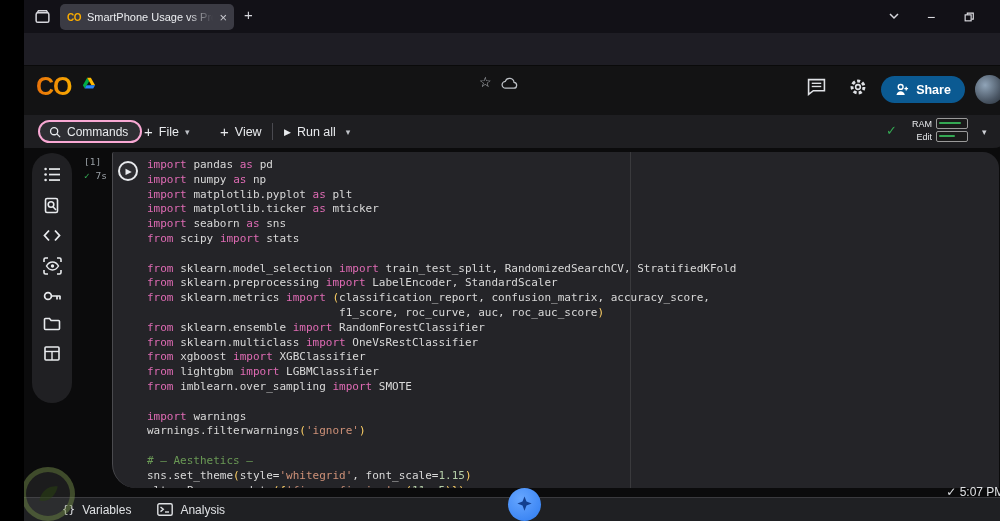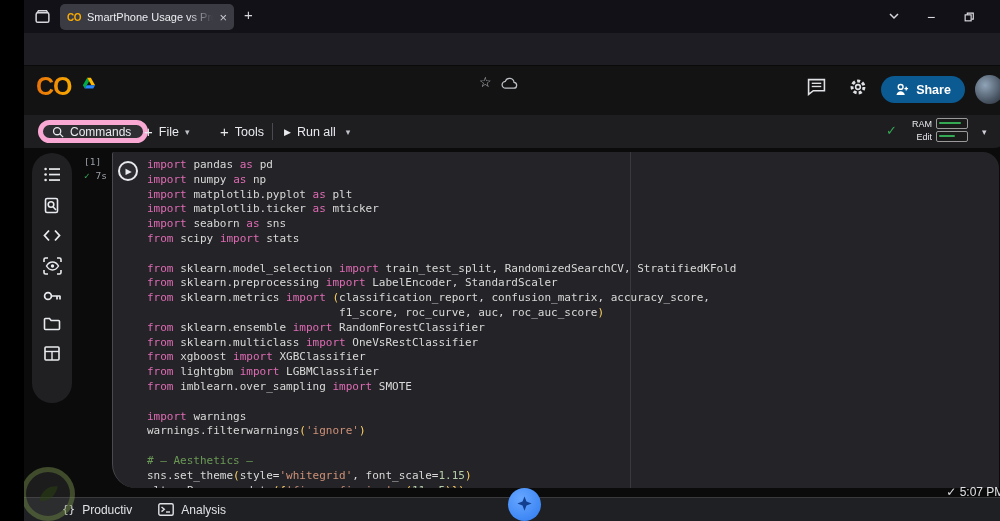--- a/index.html
+++ b/index.html
@@ -27,21 +27,21 @@
   .co-logo{position:absolute;top:6px;left:12px;font-size:25px;font-weight:800;letter-spacing:-1px;
     background:linear-gradient(90deg,#e8710a,#f9ab00);-webkit-background-clip:text;background-clip:text;color:transparent;}
   .nb-title{position:absolute;top:9px;left:76px;font-size:14px;color:#e8eaed;}
   .menus{position:absolute;top:30px;left:58px;display:flex;gap:23px;font-size:12.5px;color:#e3e5e8;}
   .share{position:absolute;top:10px;left:857px;width:84px;height:27px;border-radius:14px;background:#0b5a92;
     display:flex;align-items:center;justify-content:center;gap:6px;color:#fff;font-size:12.5px;font-weight:600;}
   .avatar{position:absolute;top:9px;left:951px;width:29px;height:29px;border-radius:50%;
     background:radial-gradient(circle at 35% 35%,#90a4b8,#4a5664 60%,#242b33);}
   
   .ctoolbar{position:absolute;top:115px;left:0;width:985px;height:33px;background:#1e1e21;border-radius:0 0 16px 0;}
-  .cmd-pill{position:absolute;top:5px;left:14px;height:23px;border-radius:12px;background:#2e2e33;border:5px solid #f9a8d4;
+  .cmd-pill{position:absolute;top:5px;left:14px;height:23px;border-radius:12px;background:#2e2e33;border:2px solid #f9a8d4;
     display:flex;align-items:center;gap:6px;padding:0 12px 0 9px;box-sizing:border-box;font-size:12px;color:#e8eaed;}
   .tb-item{position:absolute;top:5px;height:23px;display:flex;align-items:center;gap:6px;font-size:12.5px;color:#e8eaed;}
   .ramdisk{position:absolute;top:3px;left:888px;display:flex;flex-direction:column;gap:2px;font-size:9px;color:#e8eaed;}
   .ramrow{display:flex;align-items:center;gap:4px;justify-content:flex-end;}
   .bar{width:30px;height:9px;border:1px solid #9a9a9a;border-radius:2px;position:relative;background:#1a1a1a;}
   .bar i{position:absolute;left:2px;top:3px;height:2px;background:#34a853;border-radius:1px;}
   
   .content{position:absolute;top:148px;left:0;width:1000px;height:349px;background:#0b0b0c;}
   .sidebar{position:absolute;top:5px;left:8px;width:40px;height:250px;background:#202023;border-radius:20px;
     display:flex;flex-direction:column;align-items:center;padding-top:14px;gap:15px;box-sizing:border-box;}
@@ -236,21 +236,21 @@
         </svg>
       <span>Commands</span>
     </div>
     <div class="tb-item" style="left:120px;">
       <span style="font-size:15px;">+</span>
       <span>File</span>
       <span style="color:#bfc2c7;font-size:9px;">▾</span>
     </div>
     <div class="tb-item" style="left:196px;">
       <span style="font-size:15px;">+</span>
-      <span>Tools</span>
+      <span>View</span>
     </div>
     <div class="abs" style="top:8px;left:248px;width:1px;height:17px;background:#4a4a50;"></div>
     <div class="tb-item" style="left:260px;">
       <span style="font-size:9px;">▶</span>
       <span>Run all</span>
       <span style="color:#bfc2c7;font-size:9px;margin-left:4px;">▾</span>
     </div>
     <div class="abs" style="top:8px;left:862px;color:#34a853;font-size:13px;font-weight:700;">✓</div>
     <div class="ramdisk">
       <div class="ramrow">
@@ -336,21 +336,21 @@
     </div>
 
     <div class="runbtn">
       <span>▶</span>
     </div>
   </div>
 
   <div class="botbar">
     <div class="bot-item" style="margin-left:38px;">
       <span style="font-family:'DejaVu Sans Mono',monospace;font-size:11px;">{}</span>
-      <span>Productiv</span>
+      <span>Variables</span>
     </div>
     <div class="bot-item">
       <svg width="16" height="13" viewBox="0 0 16 13">
           <rect x="0.8" y="0.8" width="14.4" height="11.4" rx="1.5" fill="none" stroke="#dfe1e4" stroke-width="1.4"></rect>
           <path d="M3.5 4l2.8 2.3L3.5 8.6" fill="none" stroke="#dfe1e4" stroke-width="1.4"></path>
           <line x1="8" y1="9" x2="12" y2="9" stroke="#dfe1e4" stroke-width="1.4"></line>
         </svg>
       <span>Analysis</span>
     </div>
     <div class="bot-right">

